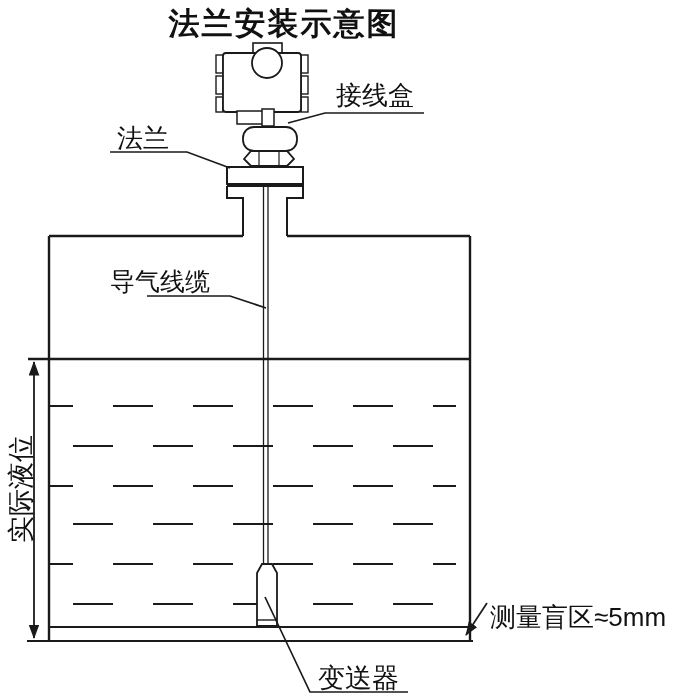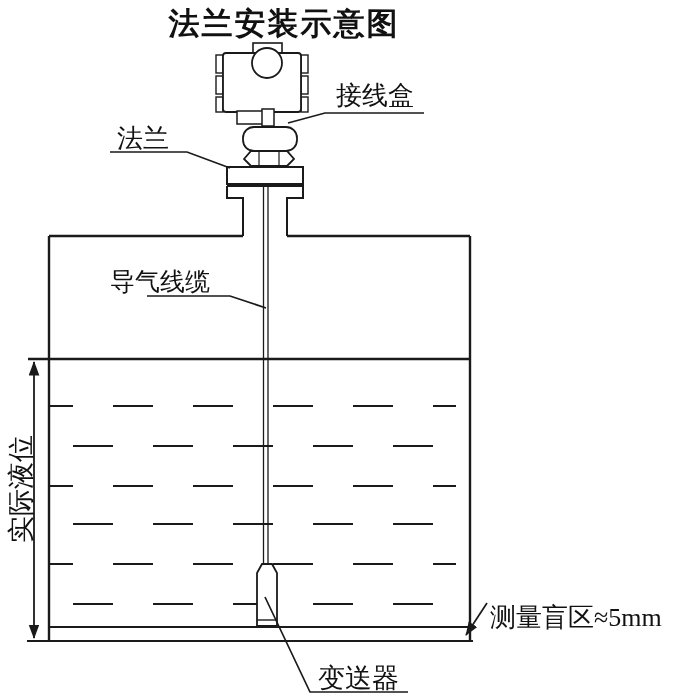--- a/index.html
+++ b/index.html
@@ -1,18 +1,18 @@
 <!DOCTYPE html>
 <html><head>
 <meta charset="utf-8">
 <style>
   html,body{margin:0;padding:0;background:#ffffff;}
   .canvas{
     position:relative;width:700px;height:700px;background:#ffffff;
-    font-family:Liberation Serif, serif;overflow:hidden;
+    font-family:Liberation Sans, sans-serif;overflow:hidden;
   }
   svg{display:block;}
   text{fill:#111111;}
   .t-title{font-size:31px;font-weight:bold;letter-spacing:2px;}
   .t-label{font-size:26px;}
   .t-label-sm{font-size:25px;}
   .t-label-lg{font-size:27px;}
   .ln{stroke:#1a1a1a;fill:none;}
   .fillw{fill:#ffffff;stroke:#1a1a1a;}
   .dash{stroke:#1a1a1a;stroke-width:2.2;stroke-dasharray:40 40;fill:none;}

